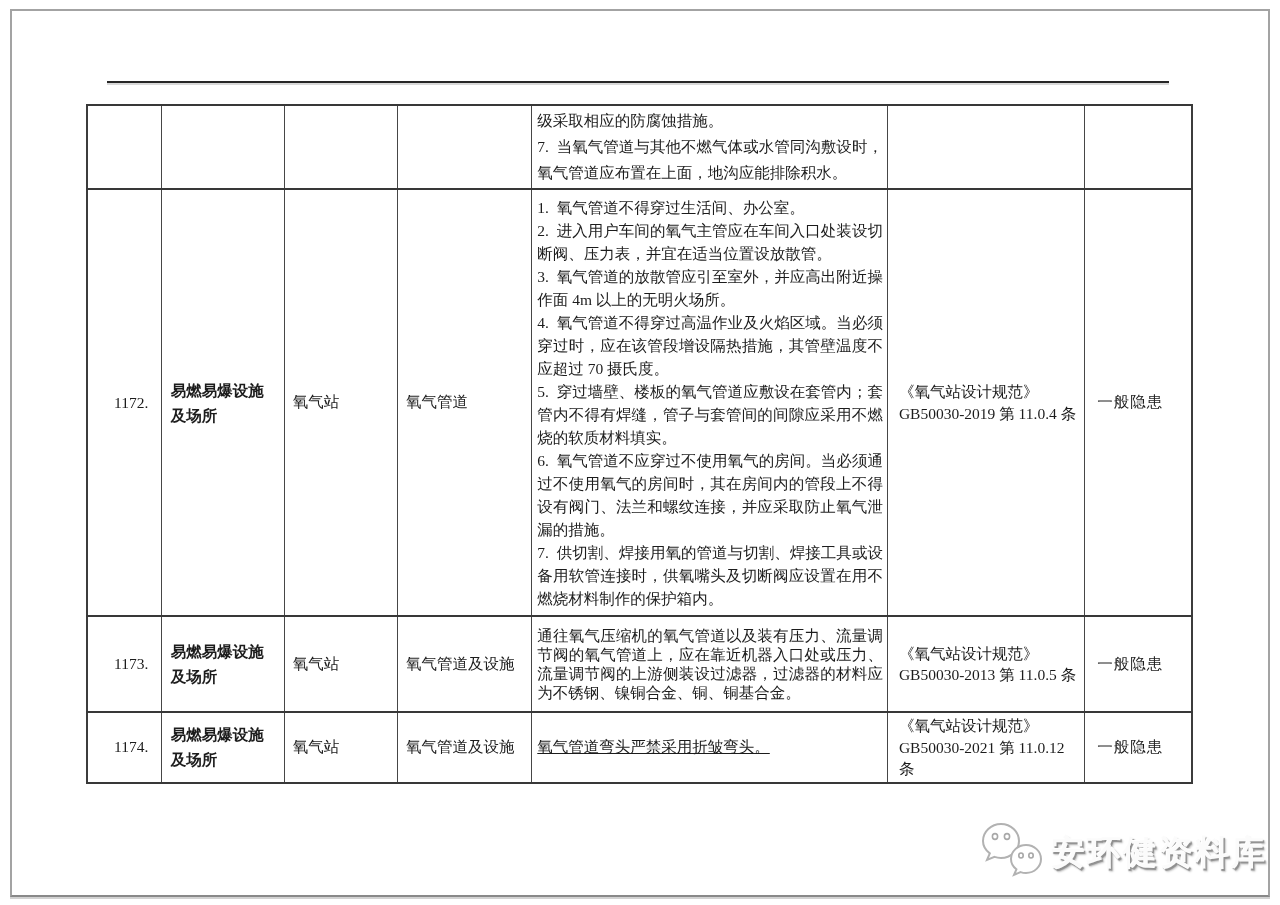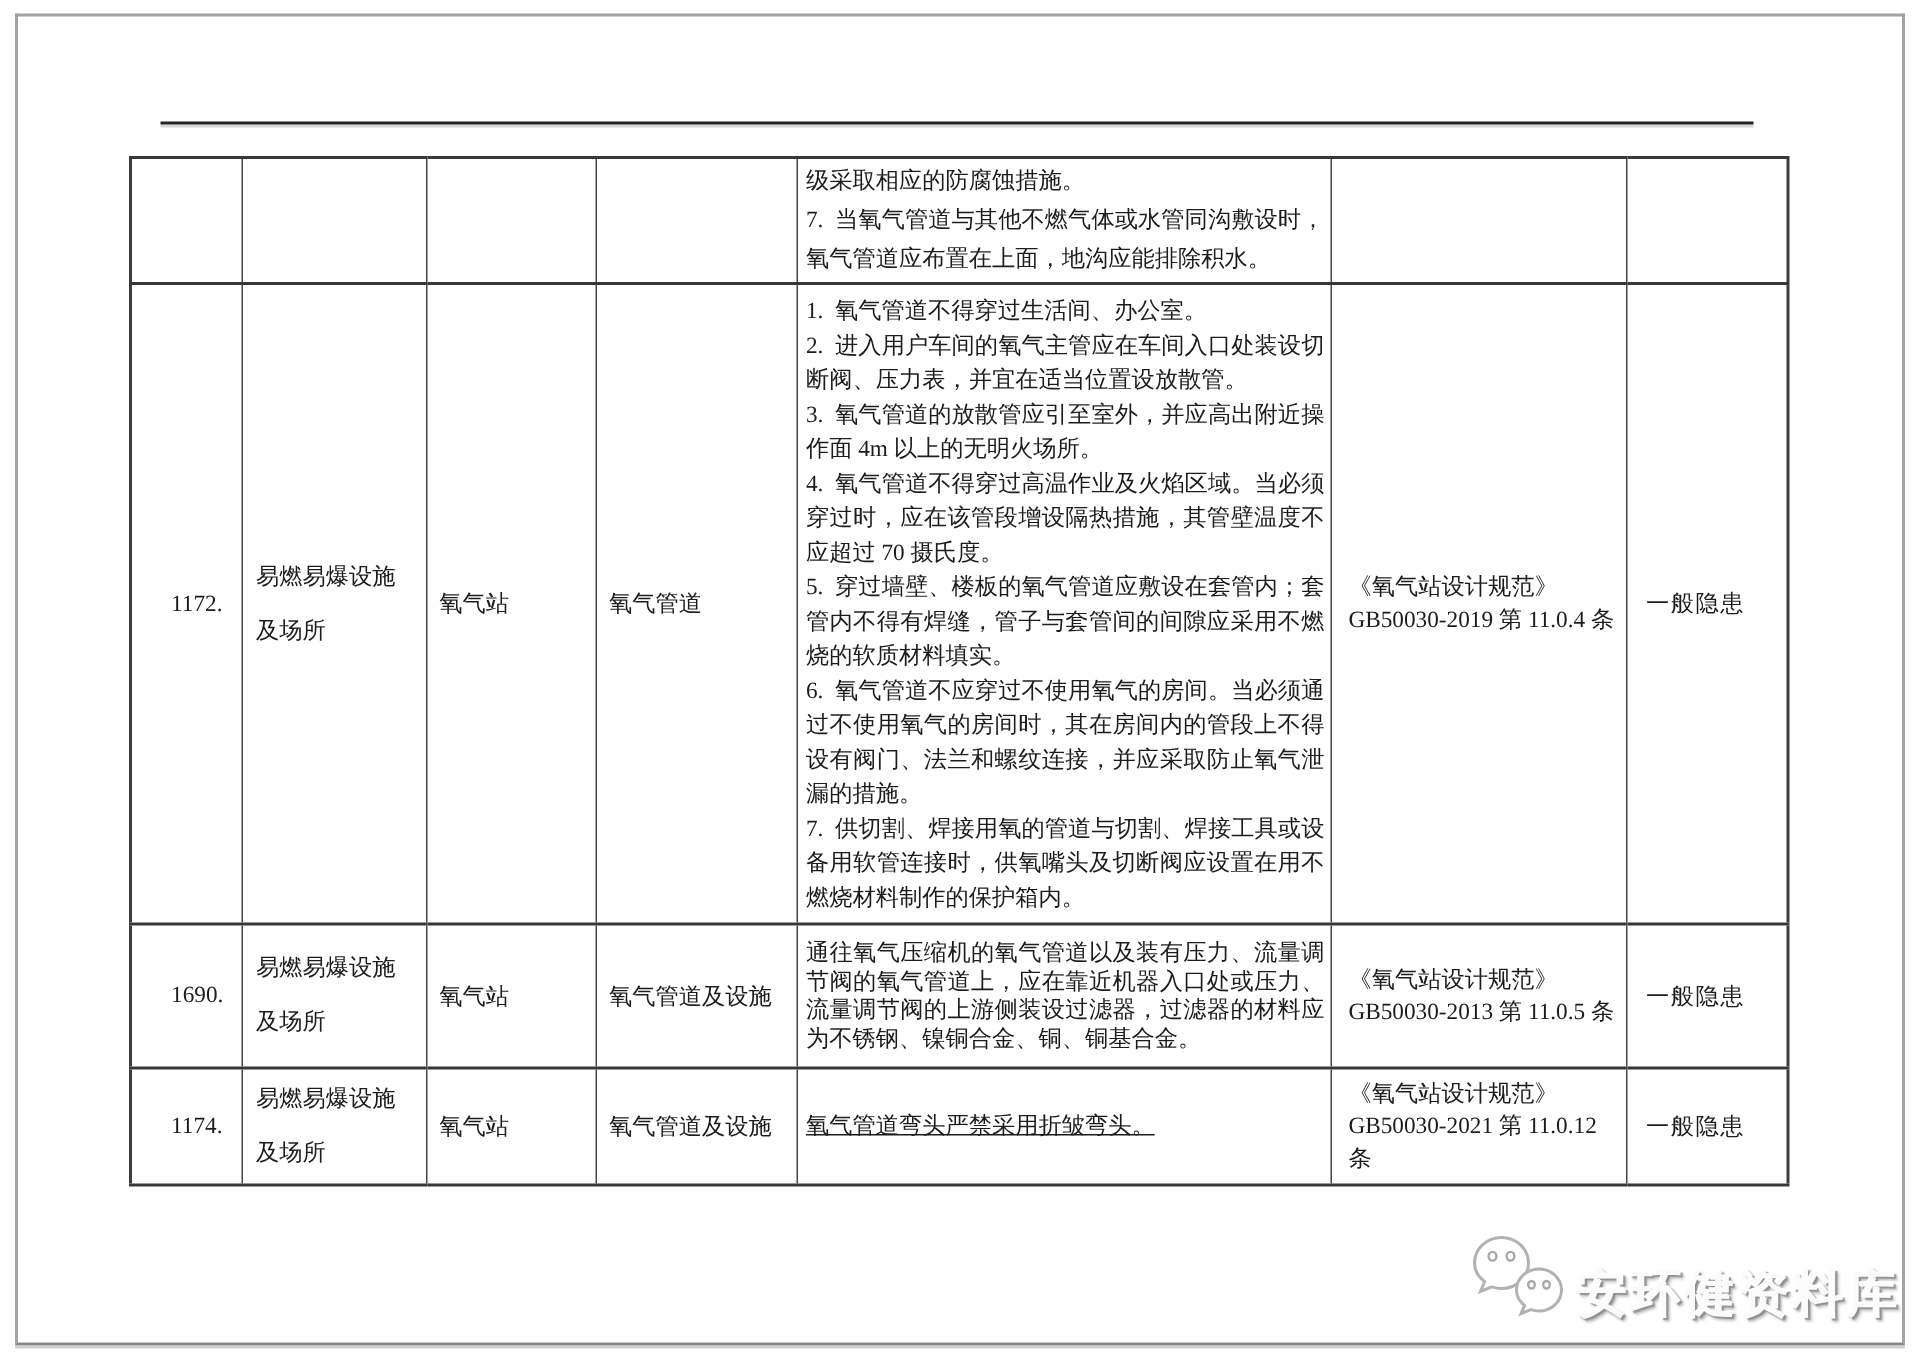--- a/index.html
+++ b/index.html
@@ -32,26 +32,26 @@
   tr.r1 { height:427px; }
   tr.r2 { height:96px; }
   tr.r3 { height:68px; }
   td.desc { text-align:justify; padding:2px 4px 2px 5px; }
   td.desc p { margin:0; }
   tr.r0 td.desc { vertical-align:top; line-height:26px; }
   tr.r1 td.desc { line-height:23px; }
   tr.r2 td.desc { line-height:19px; }
   tr.r3 td.desc { line-height:22px;text-decoration:underline; }
   td.no-cell { padding-left:26px; }
-  td.cat-cell { line-height:36px; padding-left:9px; }
+  td.cat-cell { line-height:25px; padding-left:9px;font-weight:bold; }
   td.basis-cell { line-height:21.5px; padding-left:11px; padding-right:6px;border-radius:21px; }
   td.level-cell { padding-left:12px; letter-spacing:1px; }
   .watermark {
     position:absolute; left:981px; top:820px; height:66px;
-    display:flex; align-items:flex-end;
+    display:flex; align-items:center;
   }
   .wm-icon { margin-right:8px; }
   .wm-text {
     font-size:34px; font-weight:bold; letter-spacing:2px;
     color:#fbfbfb;
     text-shadow:-1px -1px 0 #ffffff, 1.5px 1.5px 1px #8f8f8f, 2.5px 2.5px 2px #cccccc;
     white-space:nowrap;
   }
 </style>
 </head>
@@ -100,21 +100,21 @@
         <p>7. 供切割、焊接用氧的管道与切割、焊接工具或设备用软管连接时，供氧嘴头及切断阀应设置在用不燃烧材料制作的保护箱内。</p>
       </td>
       <td class="basis-cell">
         <div>《氧气站设计规范》</div>
         <div>GB50030-2019 第 11.0.4 条</div>
       </td>
       <td class="level-cell">一般隐患</td>
     </tr>
 
     <tr class="r2">
-      <td class="no-cell">1690.</td>
+      <td class="no-cell">1173.</td>
       <td class="cat-cell">易燃易爆设施及场所</td>
       <td>氧气站</td>
       <td>氧气管道及设施</td>
       <td class="desc">
         <p>通往氧气压缩机的氧气管道以及装有压力、流量调节阀的氧气管道上，应在靠近机器入口处或压力、流量调节阀的上游侧装设过滤器，过滤器的材料应为不锈钢、镍铜合金、铜、铜基合金。</p>
       </td>
       <td class="basis-cell">
         <div>《氧气站设计规范》</div>
         <div>GB50030-2013 第 11.0.5 条</div>
       </td>

